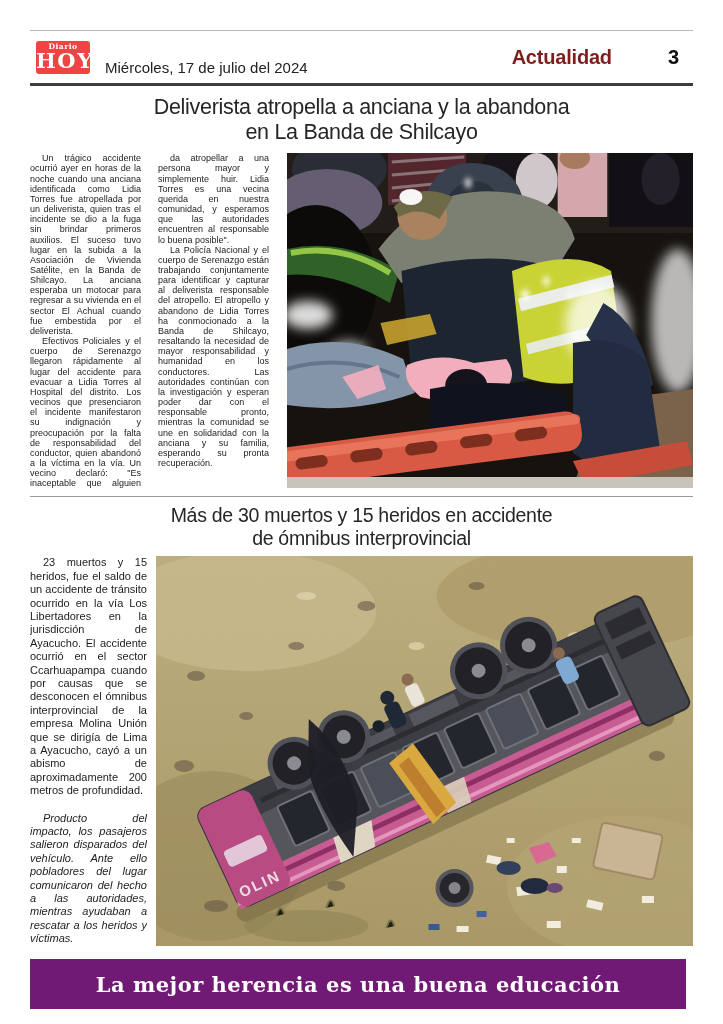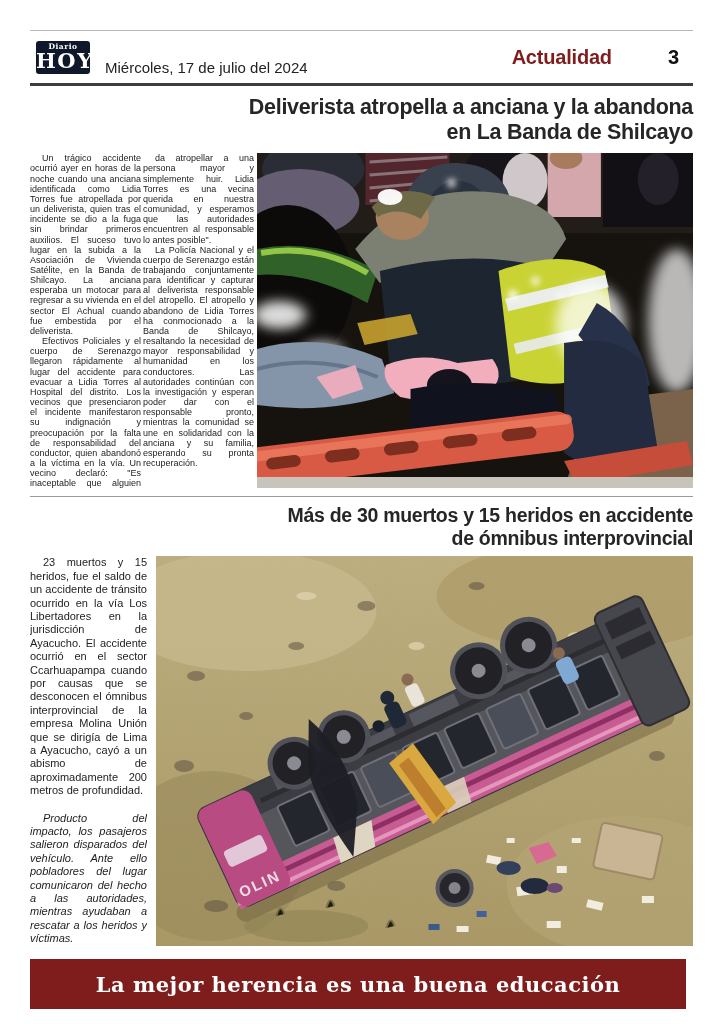--- a/index.html
+++ b/index.html
@@ -1,48 +1,48 @@
 <!DOCTYPE html>
 <html lang="es"><head>
 <meta charset="utf-8">
 <style>
   html,body{margin:0;padding:0;background:#ffffff;}
   .page{position:relative;width:723px;height:1024px;background:#ffffff;overflow:hidden;
         font-family:"Liberation Sans",sans-serif;color:#1b1b1b;}
   .content{position:absolute;left:30px;top:30px;width:663px;}
   .topline{border-top:1px solid #b8b8b8;height:0;}
   .hdr{display:flex;align-items:center;padding:8px 4px 7px 6px;}
-  .logo{width:54px;height:33px;background:#0f172a;border-radius:3px;color:#fff;text-align:center;
+  .logo{width:54px;height:33px;background:#ef4444;border-radius:3px;color:#fff;text-align:center;
         font-family:"DejaVu Serif",serif;flex:none;}
   .logo .t{font-size:7.5px;font-weight:bold;line-height:10px;padding-top:1px;letter-spacing:.5px;}
   .logo .m{font-size:21px;font-weight:bold;line-height:17px;letter-spacing:1.5px;}
   .date{margin-left:15px;font-size:15px;color:#222;margin-top:20px;}
   .section{margin-left:auto;font-weight:bold;font-size:20px;color:#7f1d1d;letter-spacing:-.2px;}
   .pageno{font-weight:bold;font-size:20px;color:#101010;margin-left:56px;margin-right:10px;}
   .rule{height:3px;background:#3d3d3d;}
-  .headline{font-weight:bold;text-align:right;white-space:pre-line;color:#262626;
+  .headline{font-weight:normal;text-align:center;white-space:pre-line;color:#262626;
             letter-spacing:-.3px;margin:6px auto;}
   .h1{font-size:21.5px;line-height:1.17;margin-top:9px;}
   .h2{font-size:19.5px;line-height:1.18;margin-top:7px;}
   .row{display:flex;}
-  .art1{gap:2px;margin-top:8px;height:335px;}
+  .art1{gap:17px;margin-top:8px;height:335px;}
   .art1 .col{width:111px;flex:none;overflow:hidden;height:335px;}
   .body{font-size:9px;line-height:1.13;text-align:justify;color:#1c1c1c;}
   .body p{margin:0;text-indent:12px;}
   .photo{flex:1;min-width:0;}
   .photo svg{display:block;width:100%;height:100%;}
   .ph1{height:335px;margin-left:1px;}
   .thinline{border-top:1px solid #9a9a9a;margin-top:8px;height:0;}
   .art2{gap:9px;margin-top:5px;height:390px;}
   .art2 .col{width:117px;flex:none;overflow:hidden;height:390px;}
   .body2{font-size:11px;line-height:1.22;}
   .body2 p{margin:0;text-indent:13px;}
   .body2 p + p{margin-top:14px;font-style:italic;}
   .ph2{height:390px;}
-  .footerbar{margin-top:13px;height:50px;width:656px;background:#7f1d1d;display:flex;
+  .footerbar{margin-top:13px;height:50px;width:656px;background:#701a75;display:flex;
              align-items:center;justify-content:center;}
   .footerbar span{color:#ffffff;font-family:"DejaVu Serif",serif;font-weight:bold;
                   font-size:21px;letter-spacing:.5px;}
 </style>
 </head>
 <body>
 
 <div class="page">
   <div class="content">
     <div class="topline"></div>
@@ -61,21 +61,21 @@
 
     <div class="headline h1">Deliverista atropella a anciana y la abandona
 en La Banda de Shilcayo</div>
 
     <div class="row art1">
       <div class="col body">
         <p>Un trágico accidente ocurrió ayer en horas de la noche cuando una anciana identificada como Lidia Torres fue atropellada por un deliverista, quien tras el incidente se dio a la fuga sin brindar primeros auxilios. El suceso tuvo lugar en la subida a la Asociación de Vivienda Satélite, en la Banda de Shilcayo. La anciana esperaba un motocar para regresar a su vivienda en el sector El Achual cuando fue embestida por el deliverista.</p>
         <p>Efectivos Policiales y el cuerpo de Serenazgo llegaron rápidamente al lugar del accidente para evacuar a Lidia Torres al Hospital del distrito. Los vecinos que presenciaron el incidente manifestaron su indignación y preocupación por la falta de responsabilidad del conductor, quien abandonó a la víctima en la vía. Un vecino declaró: "Es inaceptable que alguien pue-</p>
       </div>
       <div class="col body">
-        <p>da atropellar a una persona mayor y simplemente huir. Lidia Torres es una vecina querida en nuestra comunidad, y esperamos que las autoridades encuentren al responsable lo antes posible".</p>
+        <p>da atropellar a una persona mayor y simplemente huir. Lidia Torres es una vecina querida en nuestra comunidad, y esperamos que las autoridades encuentren al responsable lo buena posible".</p>
         <p>La Policía Nacional y el cuerpo de Serenazgo están trabajando conjuntamente para identificar y capturar al deliverista responsable del atropello. El atropello y abandono de Lidia Torres ha conmocionado a la Banda de Shilcayo, resaltando la necesidad de mayor responsabilidad y humanidad en los conductores. Las autoridades continúan con la investigación y esperan poder dar con el responsable pronto, mientras la comunidad se une en solidaridad con la anciana y su familia, esperando su pronta recuperación.</p>
       </div>
       <div class="photo ph1">
         <svg viewBox="0 0 426 335" preserveAspectRatio="none" aria-hidden="true">
           <defs>
             <filter id="b6" x="-60%" y="-60%" width="220%" height="220%">
                 <feGaussianBlur stdDeviation="6"></feGaussianBlur>
               </filter>
             <filter id="b3" x="-60%" y="-60%" width="220%" height="220%">
                 <feGaussianBlur stdDeviation="3"></feGaussianBlur>

